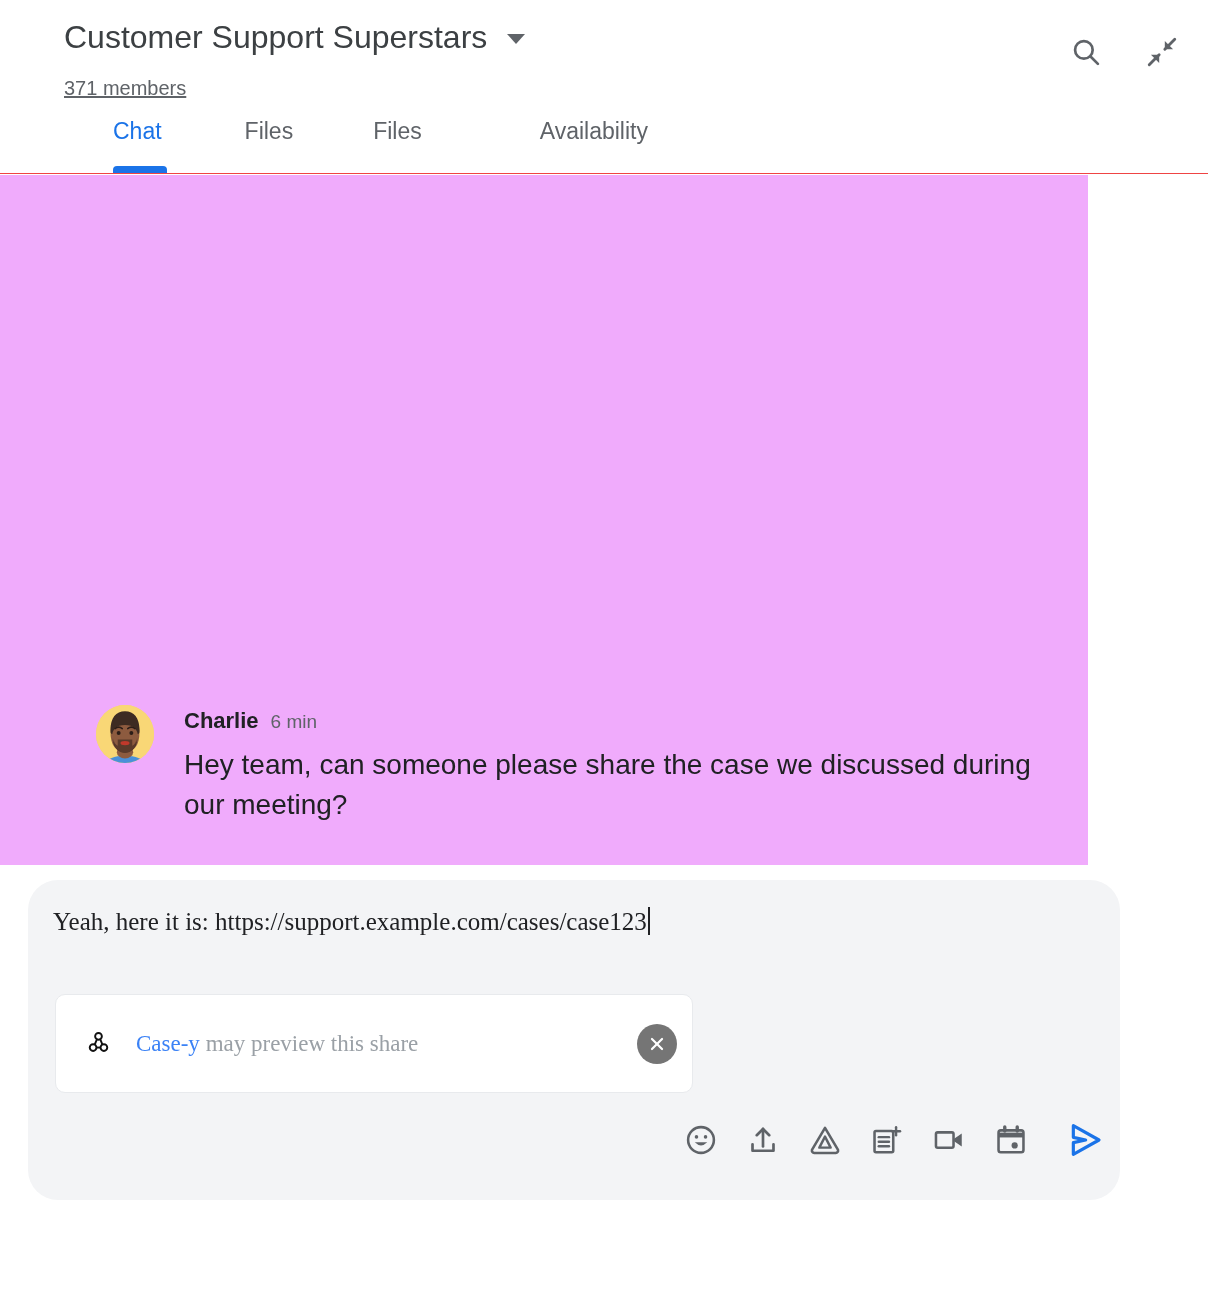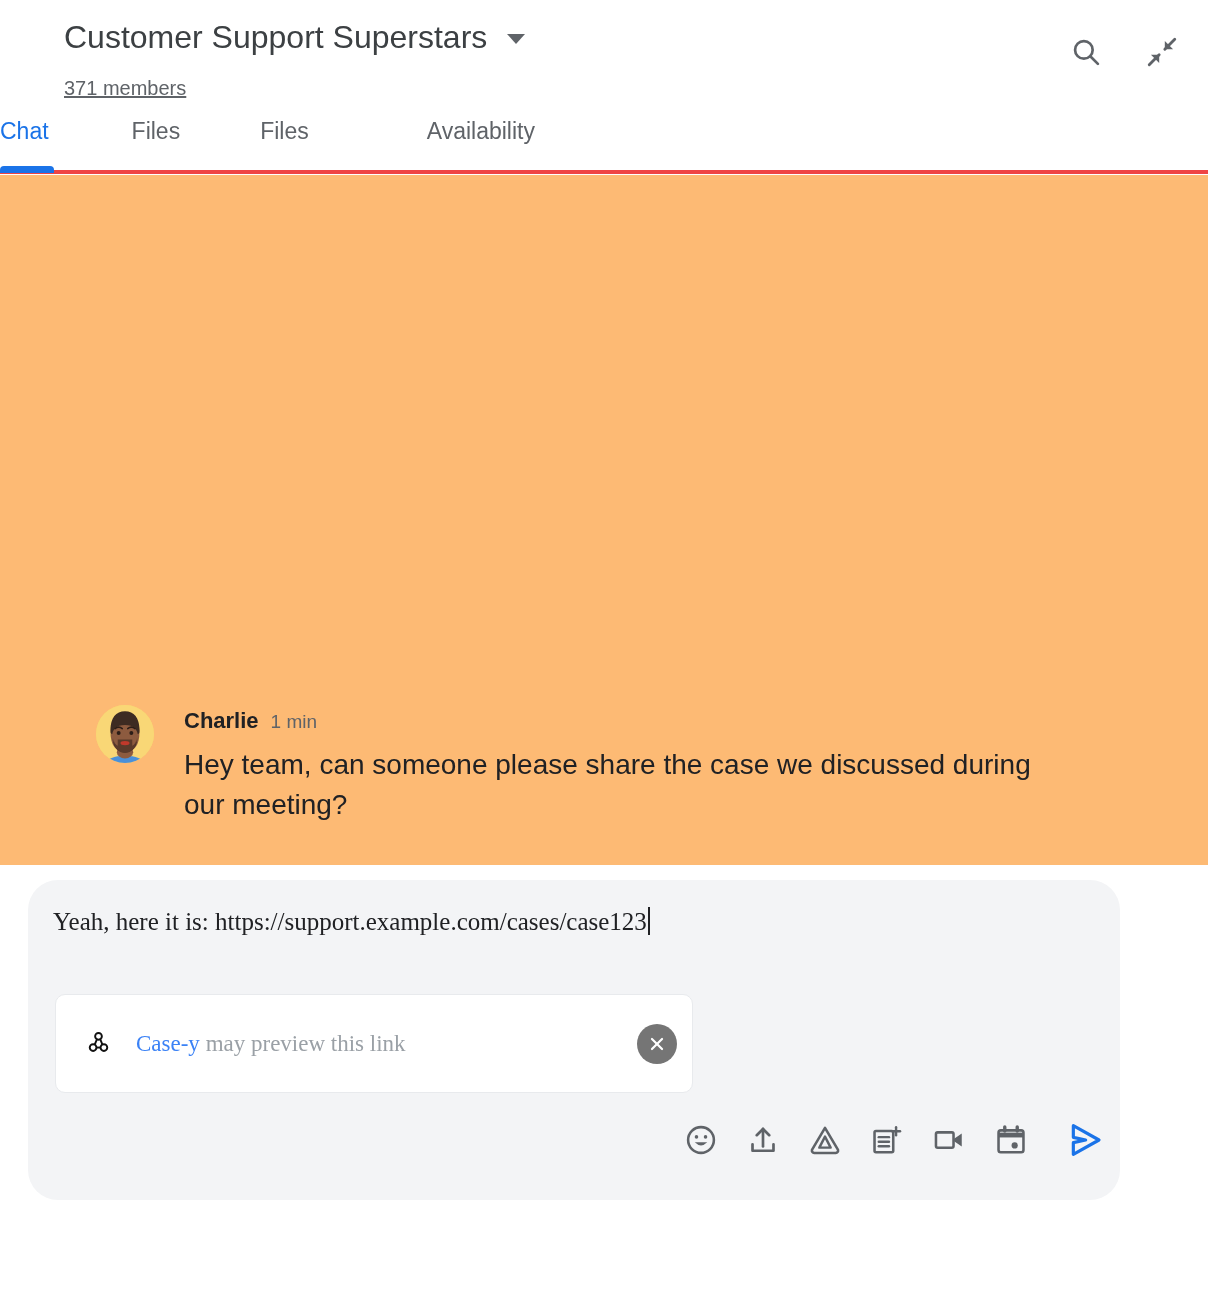--- a/index.html
+++ b/index.html
@@ -16,21 +16,21 @@
     position: relative;
   }
 
   
   .header {
     position: absolute;
     left: 0; top: 0;
     width: 1208px;
     height: 174px;
     background: #ffffff;
-    border-bottom: 4px solid #ef4444;
+    border-bottom: 1px solid #ef4444;
     box-sizing: border-box;
   }
   .room-title-row {
     position: absolute;
     left: 64px;
     top: 16px;
     display: flex;
     align-items: center;
     gap: 20px;
   }
@@ -95,43 +95,43 @@
     padding: 0 0 0 0;
     margin: 0;
     line-height: 30px;
     cursor: pointer;
     white-space: nowrap;
     background: none;
     border: none;
     font-family: inherit;
   }
   .tab-wrap { position: relative; display: flex; flex-direction: column; align-items: center; }
-  .tab-0 { }
+  .tab-0 { margin-left: 113px; }
   .tab-1 { margin-left: 83px; justify-content: center; }
   .tab-2 { margin-left: 80px; }
   .tab-3 { margin-left: 118px; }
   .tab.active { color: #1a73e8; font-weight: 500; }
   .tab-underline {
     position: absolute;
     bottom: -27px;
     left: 0;
     width: 54px;
     height: 7px;
     border-radius: 4px 4px 0 0;
     background: #1a73e8;
   }
 
   
   .message-area {
     position: absolute;
     left: 0;
     top: 175px;
-    width: 1208px;
+    width: 1088px;
     height: 690px;
-    background: #fdba74;
+    background: #f0abfc;
   }
   .message {
     position: absolute;
     left: 96px;
     top: 530px;
     display: flex;
     gap: 30px;
   }
   .avatar {
     width: 58px;
@@ -337,21 +337,21 @@
         <ellipse cx="32" cy="42" rx="5" ry="2.4" fill="#c0392b"></ellipse>
         <circle cx="25" cy="31" r="2.2" fill="#2b1d17"></circle>
         <circle cx="39" cy="31" r="2.2" fill="#2b1d17"></circle>
         <path d="M21 26 Q25 23 29 26" stroke="#2b1d17" stroke-width="1.8" fill="none" stroke-linecap="round"></path>
         <path d="M35 26 Q39 23 43 26" stroke="#2b1d17" stroke-width="1.8" fill="none" stroke-linecap="round"></path>
       </svg>
     </div>
     <div class="msg-body">
       <div class="msg-head">
         <span class="msg-author">Charlie</span>
-        <span class="msg-time">1 min</span>
+        <span class="msg-time">6 min</span>
       </div>
       <div class="msg-text">Hey team, can someone please share the case we discussed during our meeting?</div>
     </div>
   </div>
 
 </div>
 
 <div class="compose">
 
   <div class="compose-text">
@@ -364,21 +364,21 @@
         <g fill="none" stroke="#111111" stroke-width="1.7">
           <circle cx="7.2" cy="15.6" r="3"></circle>
           <circle cx="16.8" cy="15.6" r="3"></circle>
           <circle cx="12" cy="5.6" r="3"></circle>
           <path d="M10.6 8.3 L8.6 12.9"></path>
           <path d="M13.5 8.2 L15.5 12.9"></path>
           <path d="M10.2 15.6 L13.8 15.6"></path>
         </g>
       </svg>
     </span>
-    <span class="preview-text"><b>Case-y</b><span> may preview this link</span></span>
+    <span class="preview-text"><b>Case-y</b><span> may preview this share</span></span>
     <span class="close-circle">
       <svg width="22" height="22" viewBox="0 0 24 24">
         <g stroke="#ffffff" stroke-width="2.4" stroke-linecap="round">
           <line x1="6.5" y1="6.5" x2="17.5" y2="17.5"></line>
           <line x1="17.5" y1="6.5" x2="6.5" y2="17.5"></line>
         </g>
       </svg>
     </span>
   </div>
 

